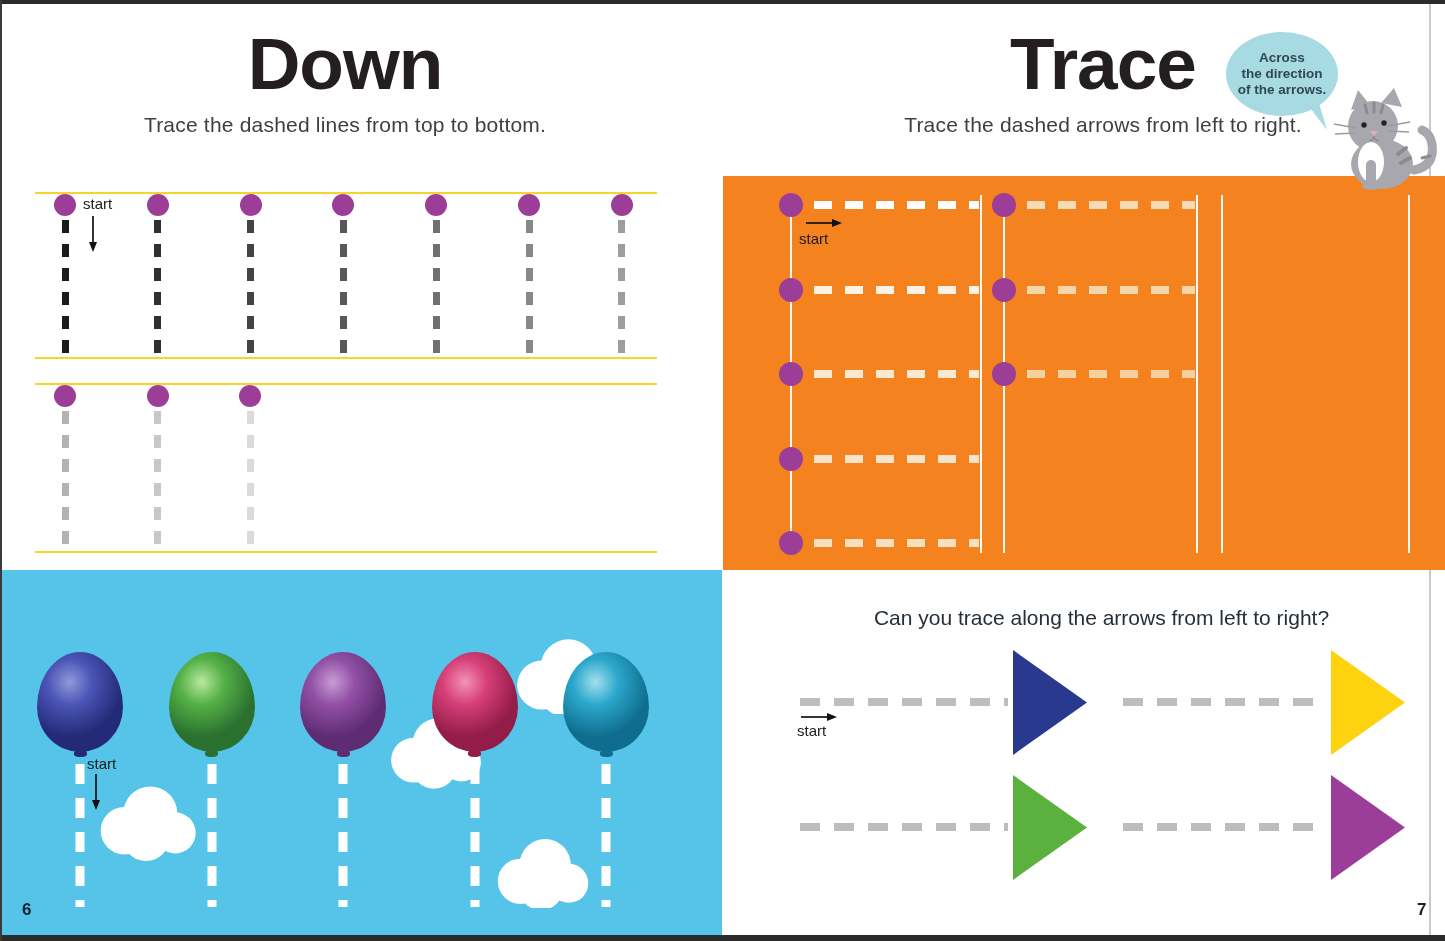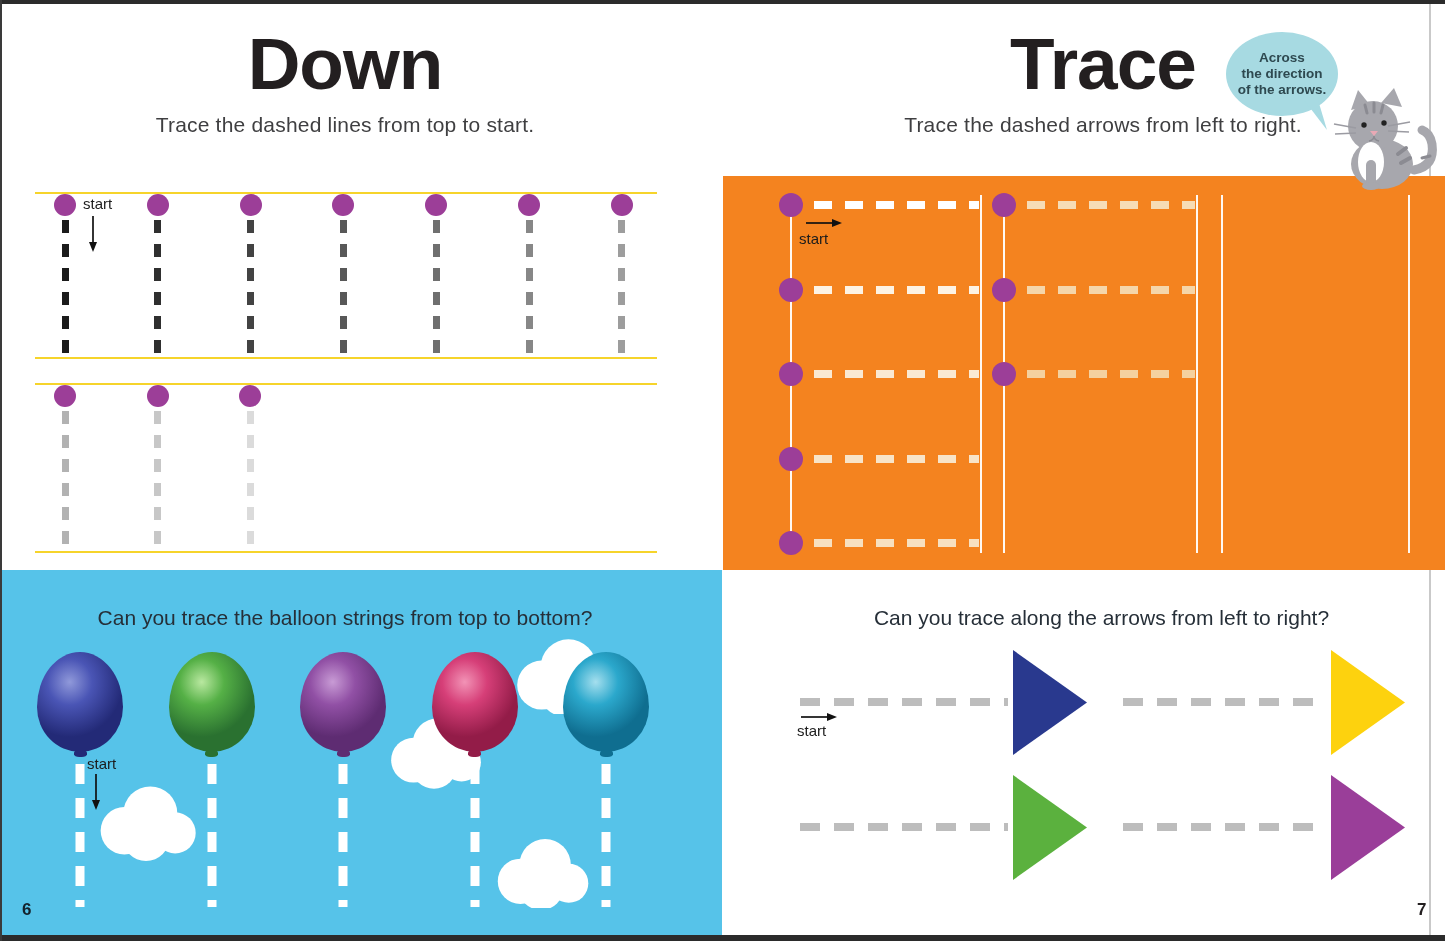--- a/index.html
+++ b/index.html
@@ -82,21 +82,21 @@
 </head>
 <body>
 
 <div class="spread">
 
   <div class="page-edge-line"></div>
 
   <div>
     <div class="header hdr-left">
       <h1 class="title">Down</h1>
-      <p class="subtitle">Trace the dashed lines from top to start.</p>
+      <p class="subtitle">Trace the dashed lines from top to bottom.</p>
     </div>
 
     <div class="yline" style="top:192px"></div>
     <div class="yline" style="top:357px"></div>
     <div id="down-row-1" class="trace-row">
         <div class="trace-col">
           <div class="dot"></div>
           <div class="vdash" style="--dash-color: #1b1b1b;"></div>
         </div>
         <div class="trace-col">
@@ -141,21 +141,20 @@
           <div class="dot"></div>
           <div class="vdash" style="--dash-color: #c7c7c7;"></div>
         </div>
         <div class="trace-col">
           <div class="dot"></div>
           <div class="vdash" style="--dash-color: #dbdbdb;"></div>
         </div>
       </div>
 
     <div class="blue-section">
-      <p class="question q-left">Can you trace the balloon strings from top to bottom?</p>
 
       <svg class="cloud" style="left:508px;top:66px" width="112" height="78" viewBox="0 0 100 70">
           <g fill="#fff">
             <circle cx="30" cy="44" r="22"></circle>
             <circle cx="54" cy="28" r="25"></circle>
             <circle cx="77" cy="46" r="19"></circle>
             <circle cx="50" cy="50" r="22"></circle>
           </g>
         </svg>
       <svg class="cloud" style="left:383px;top:142px" width="102" height="78" viewBox="0 0 100 70">

